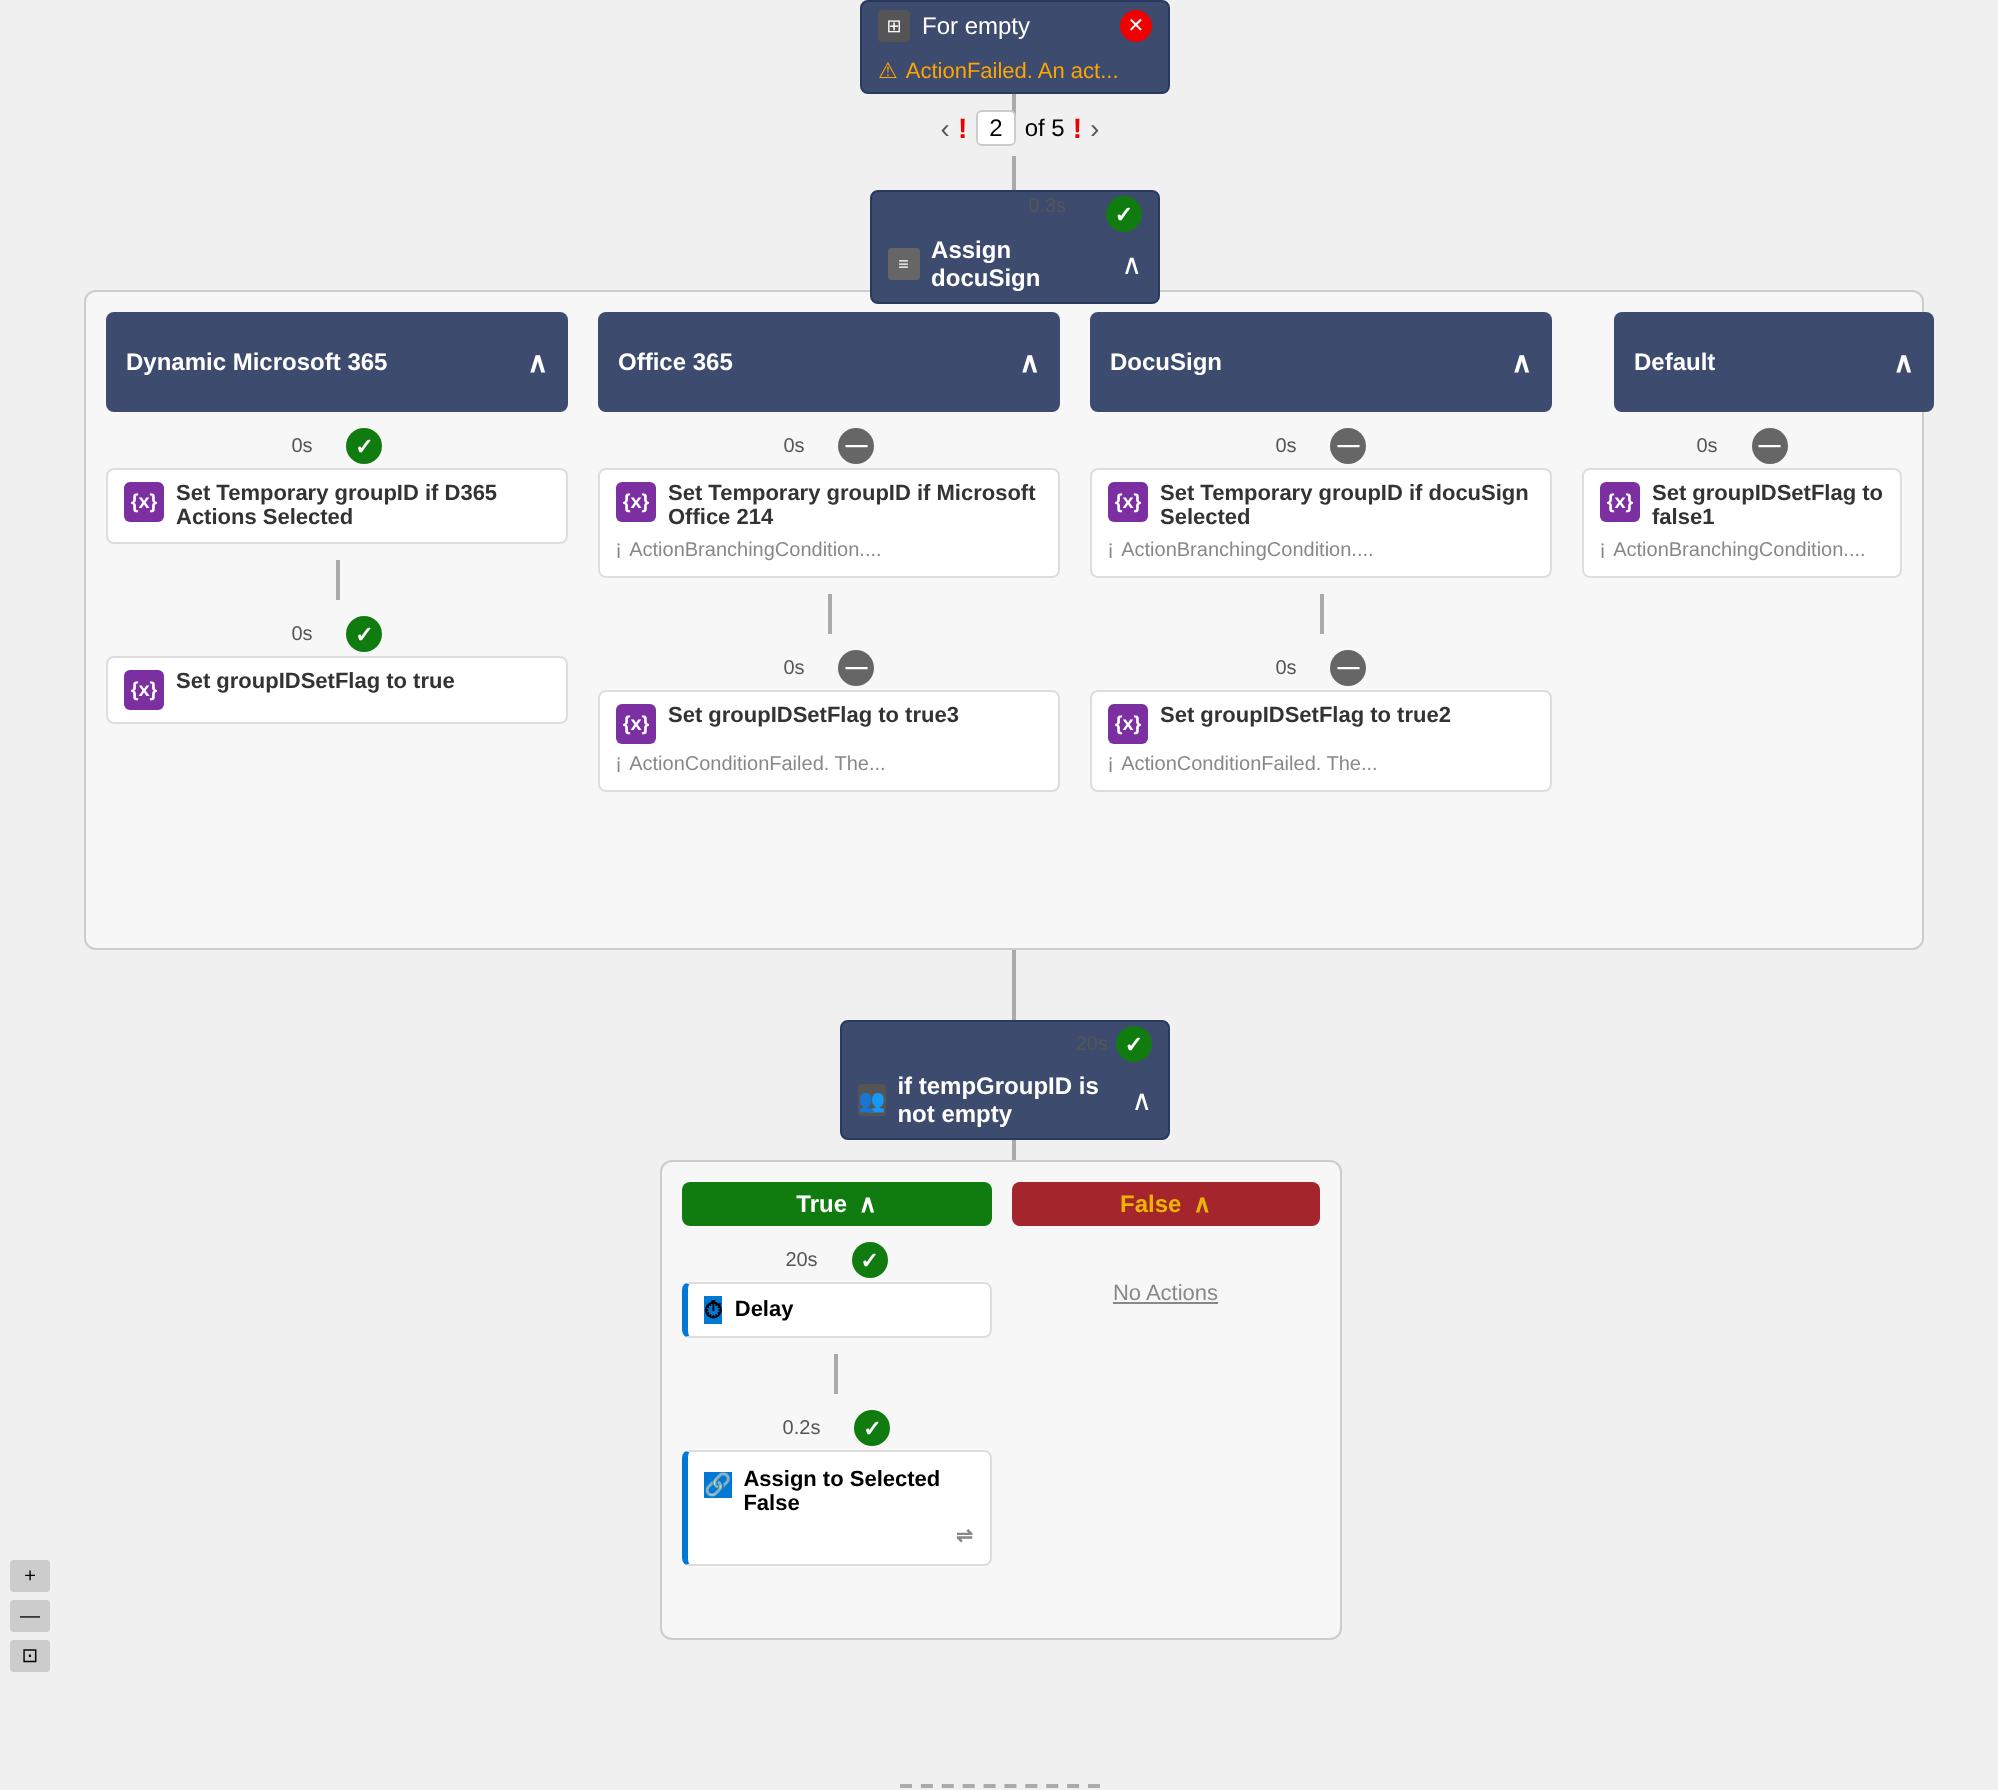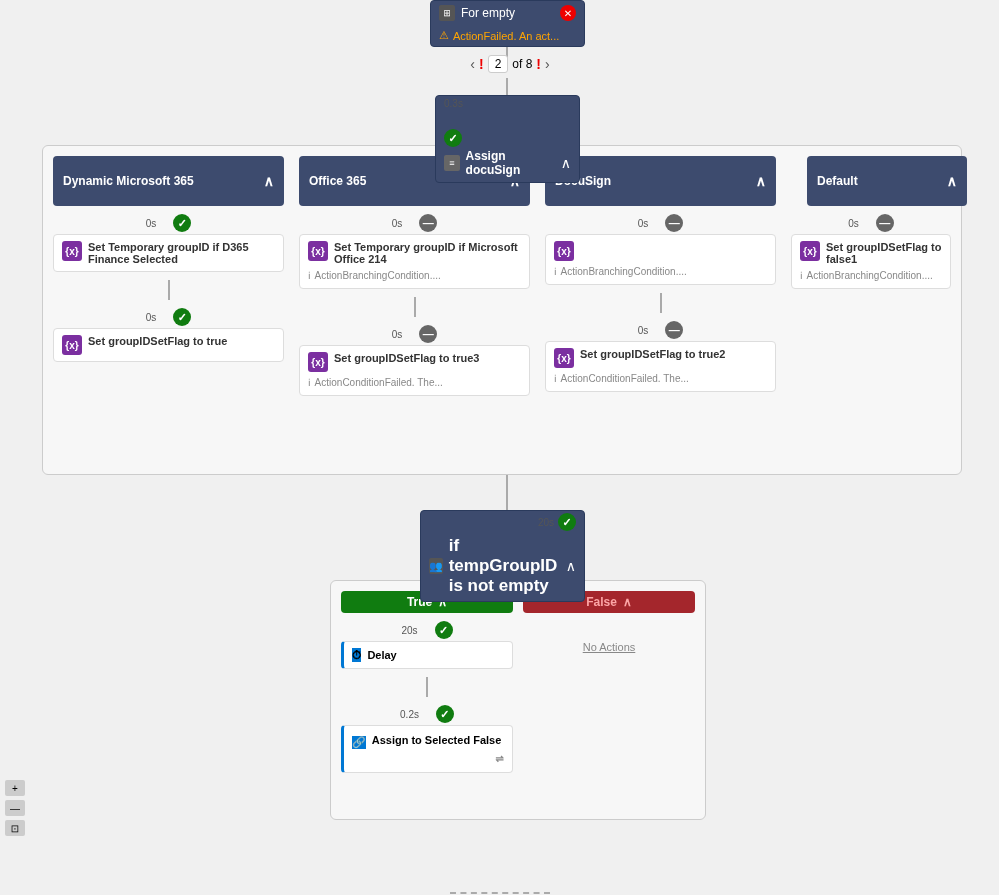--- a/index.html
+++ b/index.html
@@ -242,21 +242,21 @@
       align-items: center;
       justify-content: space-between;
       padding: 5px 8px;
     }
 
     
     .tf-container {
       position: absolute;
       top: 580px;
       left: 330px;
-      width: 376px;
+      width: 341px;
       border: 1px solid #ccc;
       border-radius: 6px;
       background: #f7f7f7;
       padding: 10px;
       z-index: 5;
       min-height: 240px;
     }
 
     .tf-row {
       display: flex;
@@ -281,21 +281,21 @@
       font-size: 12px;
       font-weight: 600;
       display: flex;
       align-items: center;
       gap: 6px;
       width: 100%;
       justify-content: center;
     }
     .false-header {
       background: #a4262c;
-      color: #fca5a5;
+      color: #eab308;
       border-radius: 4px;
       padding: 4px 12px;
       font-size: 12px;
       font-weight: 600;
       display: flex;
       align-items: center;
       gap: 6px;
       width: 100%;
       justify-content: center;
     }
@@ -460,27 +460,27 @@
     <div class="node-body">
       <span>⚠</span>
       <span>ActionFailed. An act...</span>
     </div>
   </div>
 
   <div class="pagination">
     <span class="pg-btn">‹</span>
     <span class="pg-err">!</span>
     <span class="pg-num">2</span>
-    <span>of 8</span>
+    <span>of 5</span>
     <span class="pg-warn">!</span>
     <span class="pg-btn">›</span>
   </div>
 
   <div class="assign-groupid-node">
-    <div style="display:flex; align-items:flex-start; justify-content:flex-end; gap:20px; padding:2px 8px 0 8px;flex-direction:column;">
+    <div style="display:flex; align-items:flex-start; justify-content:flex-end; gap:20px; padding:2px 8px 0 8px;">
       <span class="timing-label">0.3s</span>
       <span class="status-badge status-green">✓</span>
     </div>
     <div class="node-header" style="padding-top:2px;">
       <div class="node-title-row">
         <span class="node-icon" style="background:#666;">≡</span>
         <span style="font-size:12px; font-weight:600;">Assign docuSign</span>
       </div>
       <span class="node-collapse">∧</span>
     </div>
@@ -495,21 +495,21 @@
           <span class="node-collapse">∧</span>
         </div>
         <div style="width:100%">
           <div class="timing-row">
             <span class="timing-label">0s</span>
             <span class="status-badge status-green">✓</span>
           </div>
           <div class="step-card">
             <div class="step-title">
               <span class="step-icon icon-purple">{x}</span>
-              <span>Set Temporary groupID if D365 Finance Selected</span>
+              <span>Set Temporary groupID if D365 Actions Selected</span>
             </div>
           </div>
         </div>
         <div class="connector"></div>
         <div style="width:100%">
           <div class="timing-row">
             <span class="timing-label">0s</span>
             <span class="status-badge status-green">✓</span>
           </div>
           <div class="step-card">
@@ -567,20 +567,21 @@
           <span class="node-collapse">∧</span>
         </div>
         <div style="width:100%">
           <div class="timing-row">
             <span class="timing-label">0s</span>
             <span class="status-badge status-grey">—</span>
           </div>
           <div class="step-card">
             <div class="step-title">
               <span class="step-icon icon-purple">{x}</span>
+              <span>Set Temporary groupID if docuSign Selected</span>
             </div>
             <div class="step-subtitle">
               <span>ℹ</span>
               <span>ActionBranchingCondition....</span>
             </div>
           </div>
         </div>
         <div class="connector"></div>
         <div style="width:100%">
           <div class="timing-row">
@@ -627,21 +628,21 @@
   </div>
 
   <div class="if-temp-node">
     <div style="display:flex; align-items:center; justify-content:flex-end; gap:4px; padding:2px 8px 0 8px;">
       <span class="timing-label">20s</span>
       <span class="status-badge status-green">✓</span>
     </div>
     <div class="node-header">
       <div class="node-title-row">
         <span class="node-icon" style="background:#555; font-size:11px;">👥</span>
-        <span style="font-size:17px; font-weight:600;">if tempGroupID is not empty</span>
+        <span style="font-size:12px; font-weight:600;">if tempGroupID is not empty</span>
       </div>
       <span class="node-collapse">∧</span>
     </div>
   </div>
 
   <div class="tf-container">
     <div class="tf-row">
 
       <div class="tf-col">
         <div class="true-header">

